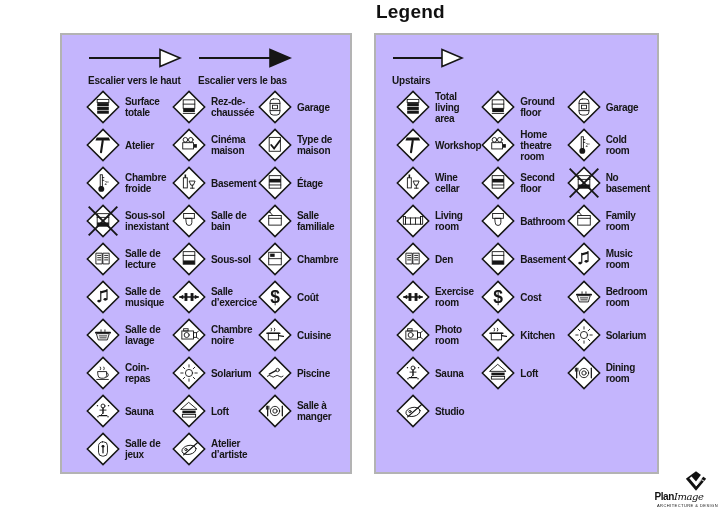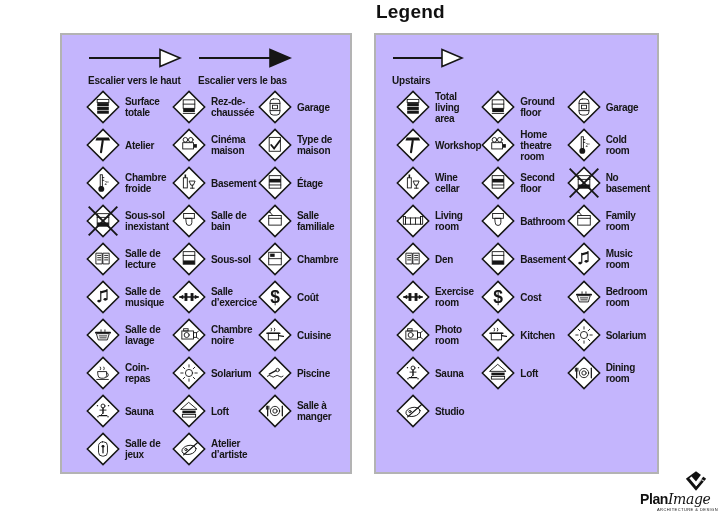--- a/index.html
+++ b/index.html
@@ -31,21 +31,21 @@
   #box-en .grid{left:20px;width:256px;}
   .item{display:flex;align-items:center;gap:5px;}
   .dicon{width:34px;height:34px;flex:0 0 34px;display:block;}
   .dicon svg{display:block;width:34px;height:34px;}
   .ilabel{
     font-size:10px;font-weight:bold;line-height:1.1;letter-spacing:-0.3px;
     white-space:pre-line;color:#161616;
   }
   .logo{position:absolute;left:640px;top:471px;width:78px;}
   .logo-mark{display:block;margin:0 10px 0 auto;width:24px;height:21px;}
-  .logo-text{font-size:14px;line-height:1;white-space:nowrap;text-align:left;color:#111;}
+  .logo-text{font-size:10px;line-height:1;white-space:nowrap;text-align:center;color:#111;}
   .logo-text .plan{font-weight:bold;letter-spacing:-0.4px;}
   .logo-text .image{font-style:italic;font-family:"DejaVu Serif",serif;letter-spacing:-0.4px;}
   .logo-tagline{font-size:4px;letter-spacing:.45px;text-align:right;color:#111;margin-top:1px;white-space:nowrap;}
 </style>
 </head>
 <body>
 
 <div class="page">
 
   <div class="panel-title" id="title-en">Legend</div>

